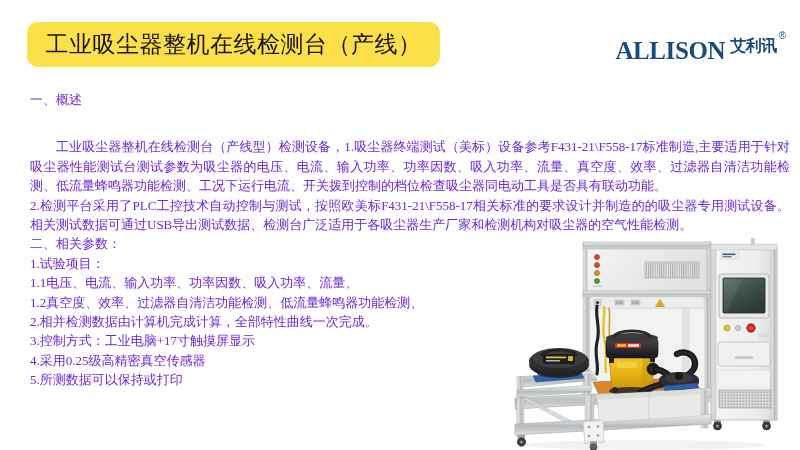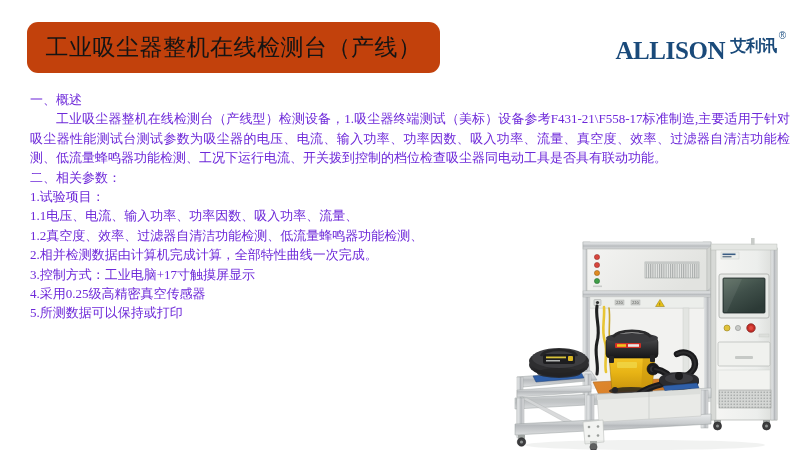--- a/index.html
+++ b/index.html
@@ -15,22 +15,22 @@
     color: #1a1a1a;
     position: relative;
   }
 
   
   #title-banner {
     position: absolute;
     left: 27px;
     top: 22px;
     width: 413px;
-    height: 51px;
-    background: #c2410c;
+    height: 45px;
+    background: #fde047;
     border-radius: 11px;
     display: flex;
     align-items: center;
     justify-content: center;
   }
   #title-text {
     font-size: 23px;
     letter-spacing: 0.5px;
     color: #141414;
     white-space: nowrap;
@@ -79,21 +79,21 @@
   .para {
     font-size: 13px;
     line-height: 19.4px;
     color: #6d28d9;
     margin: 0;
     text-align: justify;
     font-family: "Liberation Serif", "DejaVu Serif", serif;
   }
   .para.narrow { width: 490px; text-align: left; }
   .para.wide   { width: 760px; }
-  .indent { text-indent: 2em; }
+  .indent { text-indent: 2em; margin-top: 28px; }
 
   
   #product-photo {
     position: absolute;
     left: 505px;
     top: 238px;
     width: 295px;
     height: 212px;
     overflow: hidden;
   }
@@ -108,20 +108,21 @@
 
 <div id="logo">
   <span id="logo-latin">ALLISON</span>
   <span id="logo-cn">艾利讯</span>
   <span id="logo-reg">®</span>
 </div>
 
 <div id="body-copy">
   <p class="para wide">一、概述</p>
   <p class="para wide indent">工业吸尘器整机在线检测台（产线型）检测设备，1.吸尘器终端测试（美标）设备参考F431-21\F558-17标准制造,主要适用于针对吸尘器性能测试台测试参数为吸尘器的电压、电流、输入功率、功率因数、吸入功率、流量、真空度、效率、过滤器自清洁功能检测、低流量蜂鸣器功能检测、工况下运行电流、开关拨到控制的档位检查吸尘器同电动工具是否具有联动功能。</p>
+  <p class="para wide">2.检测平台采用了PLC工控技术自动控制与测试，按照欧美标F431-21\F558-17相关标准的要求设计并制造的的吸尘器专用测试设备。相关测试数据可通过USB导出测试数据、检测台广泛适用于各吸尘器生产厂家和检测机构对吸尘器的空气性能检测。</p>
   <p class="para narrow">二、相关参数：</p>
   <p class="para narrow">1.试验项目：</p>
   <p class="para narrow">1.1电压、电流、输入功率、功率因数、吸入功率、流量、</p>
   <p class="para narrow">1.2真空度、效率、过滤器自清洁功能检测、低流量蜂鸣器功能检测、</p>
   <p class="para narrow">2.相并检测数据由计算机完成计算，全部特性曲线一次完成。</p>
   <p class="para narrow">3.控制方式：工业电脑+17寸触摸屏显示</p>
   <p class="para narrow">4.采用0.25级高精密真空传感器</p>
   <p class="para narrow">5.所测数据可以保持或打印</p>
 </div>
 

